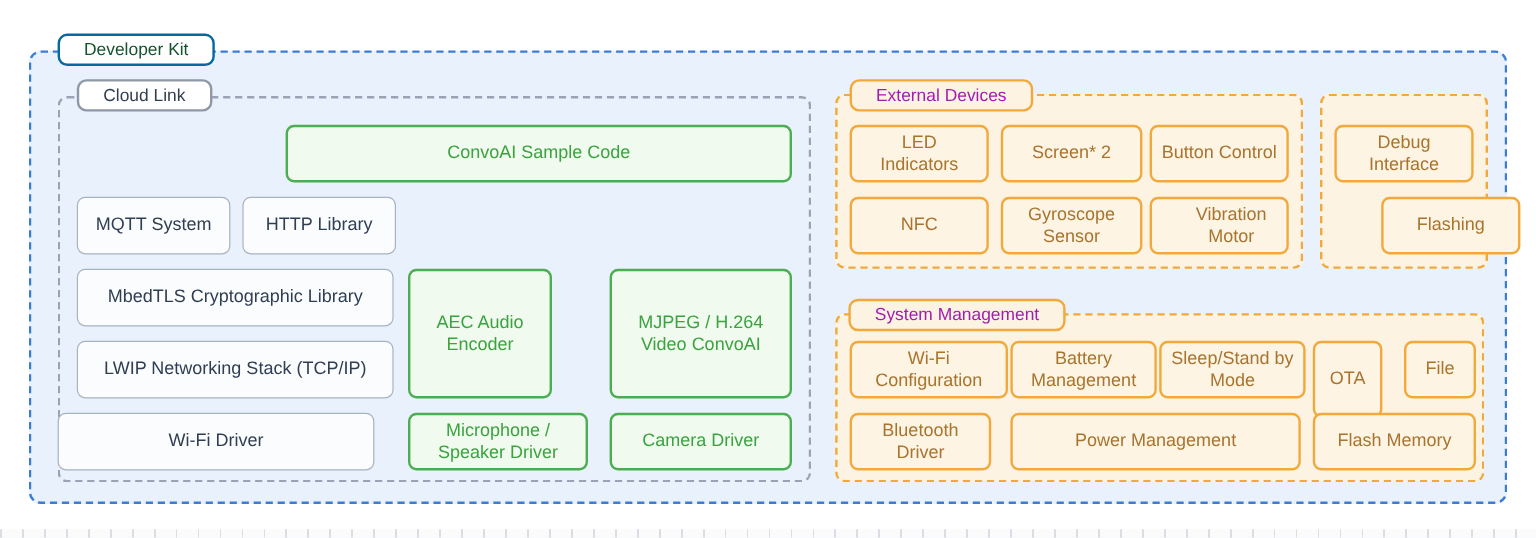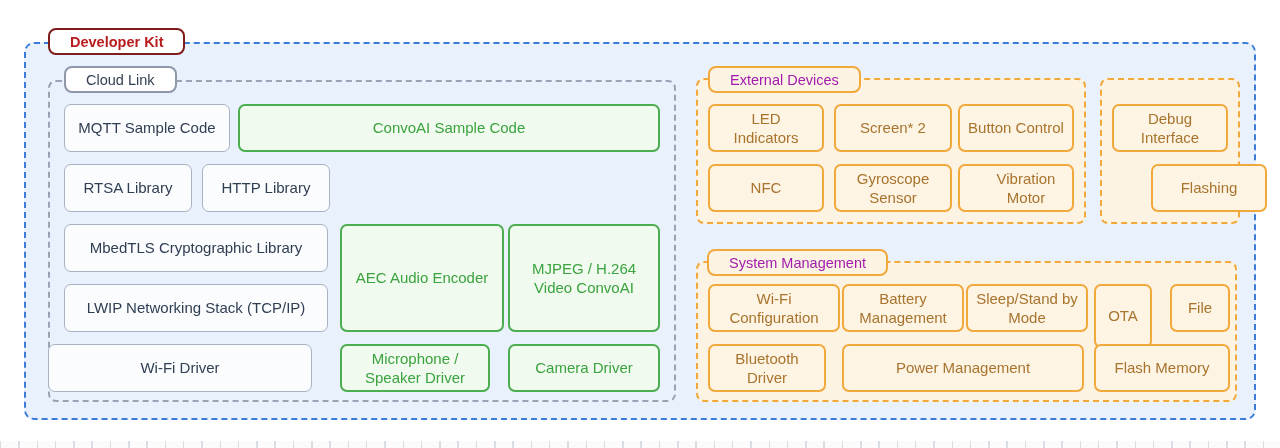--- a/index.html
+++ b/index.html
@@ -27,21 +27,21 @@
     box-sizing: border-box;
   }
 
   
   .tag {
     position: absolute; height: 27px; display: flex; align-items: center;
     justify-content: center; padding: 0 20px; border-radius: 8px;
     background: #ffffff; font-size: 14.5px; white-space: nowrap;
     box-sizing: border-box; z-index: 6;
   }
-  .tag-blue   { border: 2px solid #7f1d1d; color: #b91c1c; font-weight: bold; }
+  .tag-blue   { border: 2px solid #0369a1; color: #14532d; }
   .tag-gray   { border: 2px solid #8e98a9; color: #313e51; }
   .tag-orange { border: 2px solid #f2a93c; color: #a21caf; background: #fdf3e2; }
 
   
   .box {
     position: absolute; display: flex; align-items: center; justify-content: center;
     text-align: center; border-radius: 7px; font-size: 15px; line-height: 1.3;
     padding: 2px 8px; box-sizing: border-box; z-index: 4;
   }
   .gray  { background: #fbfcfe; border: 1.5px solid #a9b2c1; color: #303e52; }
@@ -60,28 +60,27 @@
 <body>
 
 <div class="stage">
 
   <div class="devkit"></div>
   <div class="tag tag-blue" style="left:48px; top:28px;">Developer Kit</div>
 
   <div class="cloudlink"></div>
   <div class="tag tag-gray" style="left:64px; top:66px;">Cloud Link</div>
 
-  <div class="box gray" style="left:64px;  top:104px; width:166px; height:48px;">MQTT Sample Code</div>
   <div class="box green" style="left:238px; top:104px; width:422px; height:48px;">ConvoAI Sample Code</div>
 
-  <div class="box gray" style="left:64px;  top:164px; width:128px; height:48px;">RTSA Library</div>
+  <div class="box gray" style="left:64px;  top:164px; width:128px; height:48px;">MQTT System</div>
   <div class="box gray" style="left:202px; top:164px; width:128px; height:48px;">HTTP Library</div>
 
   <div class="box gray" style="left:64px;  top:224px; width:264px; height:48px;">MbedTLS Cryptographic Library</div>
-  <div class="box green" style="left:340px; top:224px; width:164px; height:108px;">AEC Audio Encoder</div>
+  <div class="box green" style="left:340px; top:224px; width:120px; height:108px;">AEC Audio Encoder</div>
   <div class="box green" style="left:508px; top:224px; width:152px; height:108px;">MJPEG / H.264 Video ConvoAI</div>
 
   <div class="box gray" style="left:64px;  top:284px; width:264px; height:48px;">LWIP Networking Stack (TCP/IP)</div>
 
   <div class="box gray" style="left:48px;  top:344px; width:264px; height:48px;">Wi-Fi Driver</div>
   <div class="box green" style="left:340px; top:344px; width:150px; height:48px;">Microphone / Speaker Driver</div>
   <div class="box green" style="left:508px; top:344px; width:152px; height:48px;">Camera Driver</div>
 
   <div class="orange-container" style="left:696px; top:78px; width:390px; height:146px;"></div>
   <div class="tag tag-orange" style="left:708px; top:66px;">External Devices</div>

